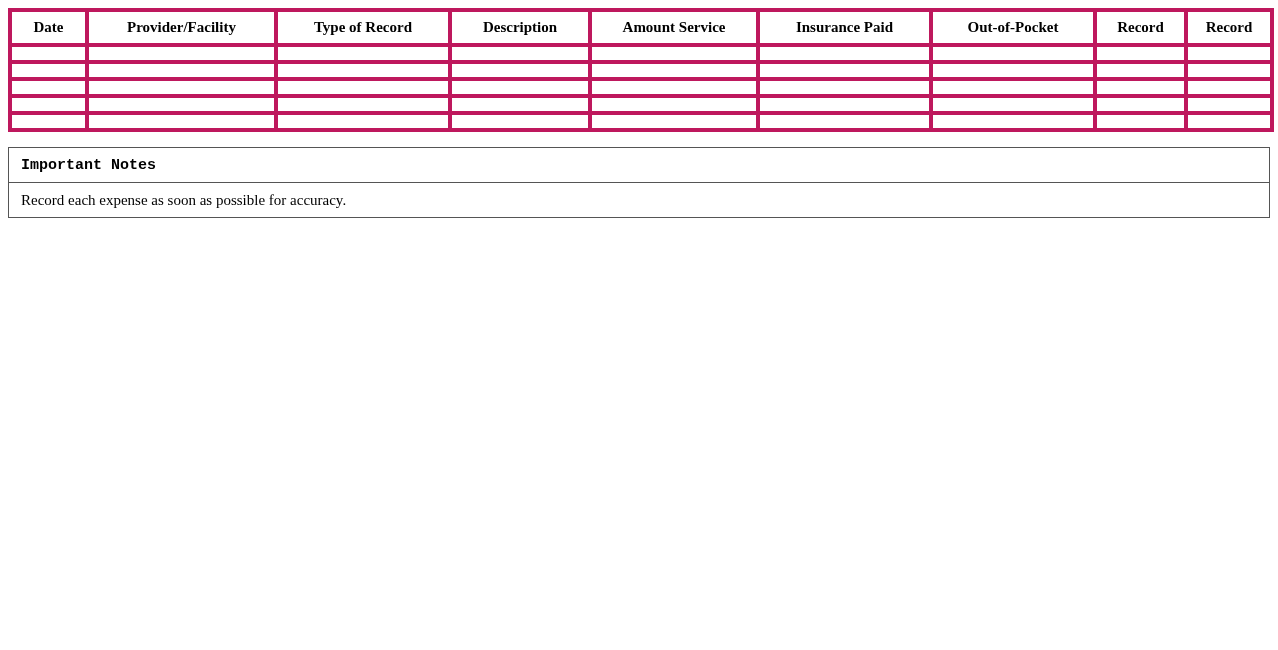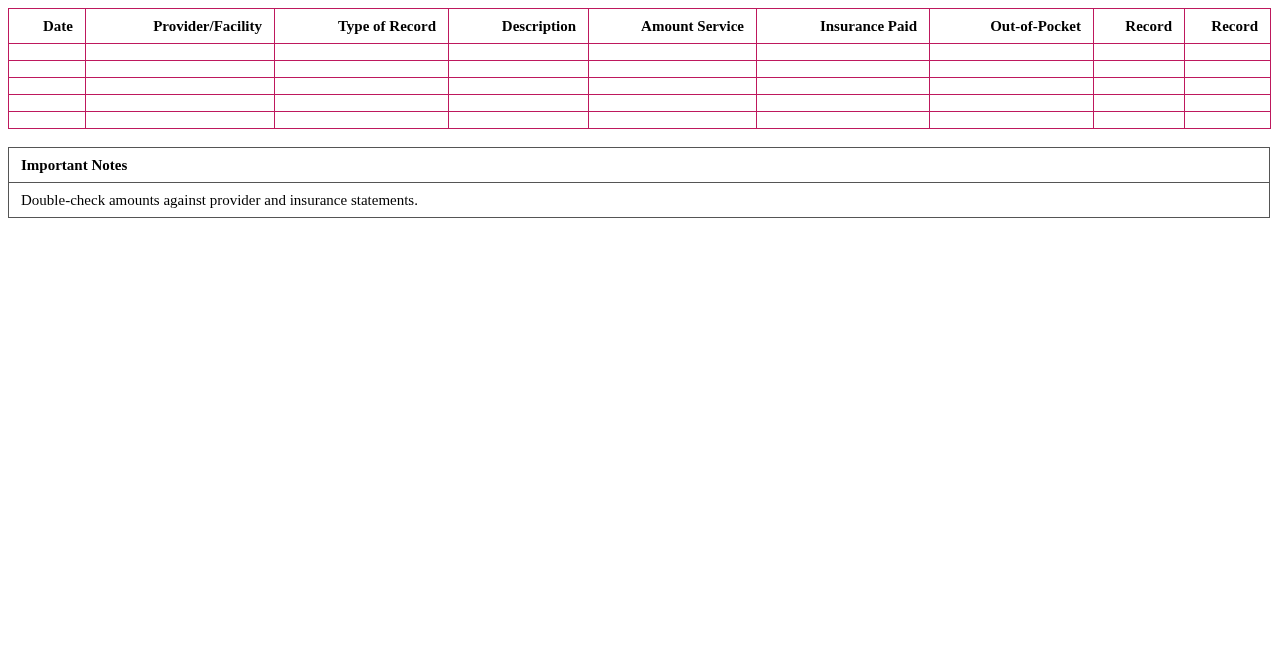--- a/index.html
+++ b/index.html
@@ -17,23 +17,23 @@
     }
     .expense-table {
       position: absolute;
       left: 8px;
       top: 8px;
       width: 1262px;
       border-collapse: collapse;
       table-layout: fixed;
     }
     .expense-table th, .expense-table td {
-      border: 1px solid #be185d;
+      border: 4px solid #be185d;
       padding: 0 12px;
-      text-align: right;
+      text-align: center;
       box-sizing: border-box;
     }
     .expense-table th {
       height: 35px;
       font-weight: bold;
       font-size: 15px;
       vertical-align: middle;
     }
     .expense-table td {
       height: 17px;
@@ -51,20 +51,21 @@
       border: 1px solid #555;
       padding: 0 12px;
       text-align: left;
       height: 35px;
       box-sizing: border-box;
       font-size: 15px;
       vertical-align: middle;
     }
     .notes-table th {
       font-weight: bold;
+      font-family: Liberation Mono, monospace;
     }
   </style>
 </head>
 <body>
 
 <table class="expense-table">
   <colgroup>
     <col style="width:77px">
     <col style="width:189px">
     <col style="width:174px">
@@ -148,16 +149,16 @@
 </table>
 
 <table class="notes-table">
   <thead>
     <tr>
       <th>Important Notes</th>
     </tr>
   </thead>
   <tbody>
     <tr>
-      <td>Double-check amounts against provider and insurance statements.</td>
+      <td>Record each expense as soon as possible for accuracy.</td>
     </tr>
   </tbody>
 </table>
 
 </body></html>

